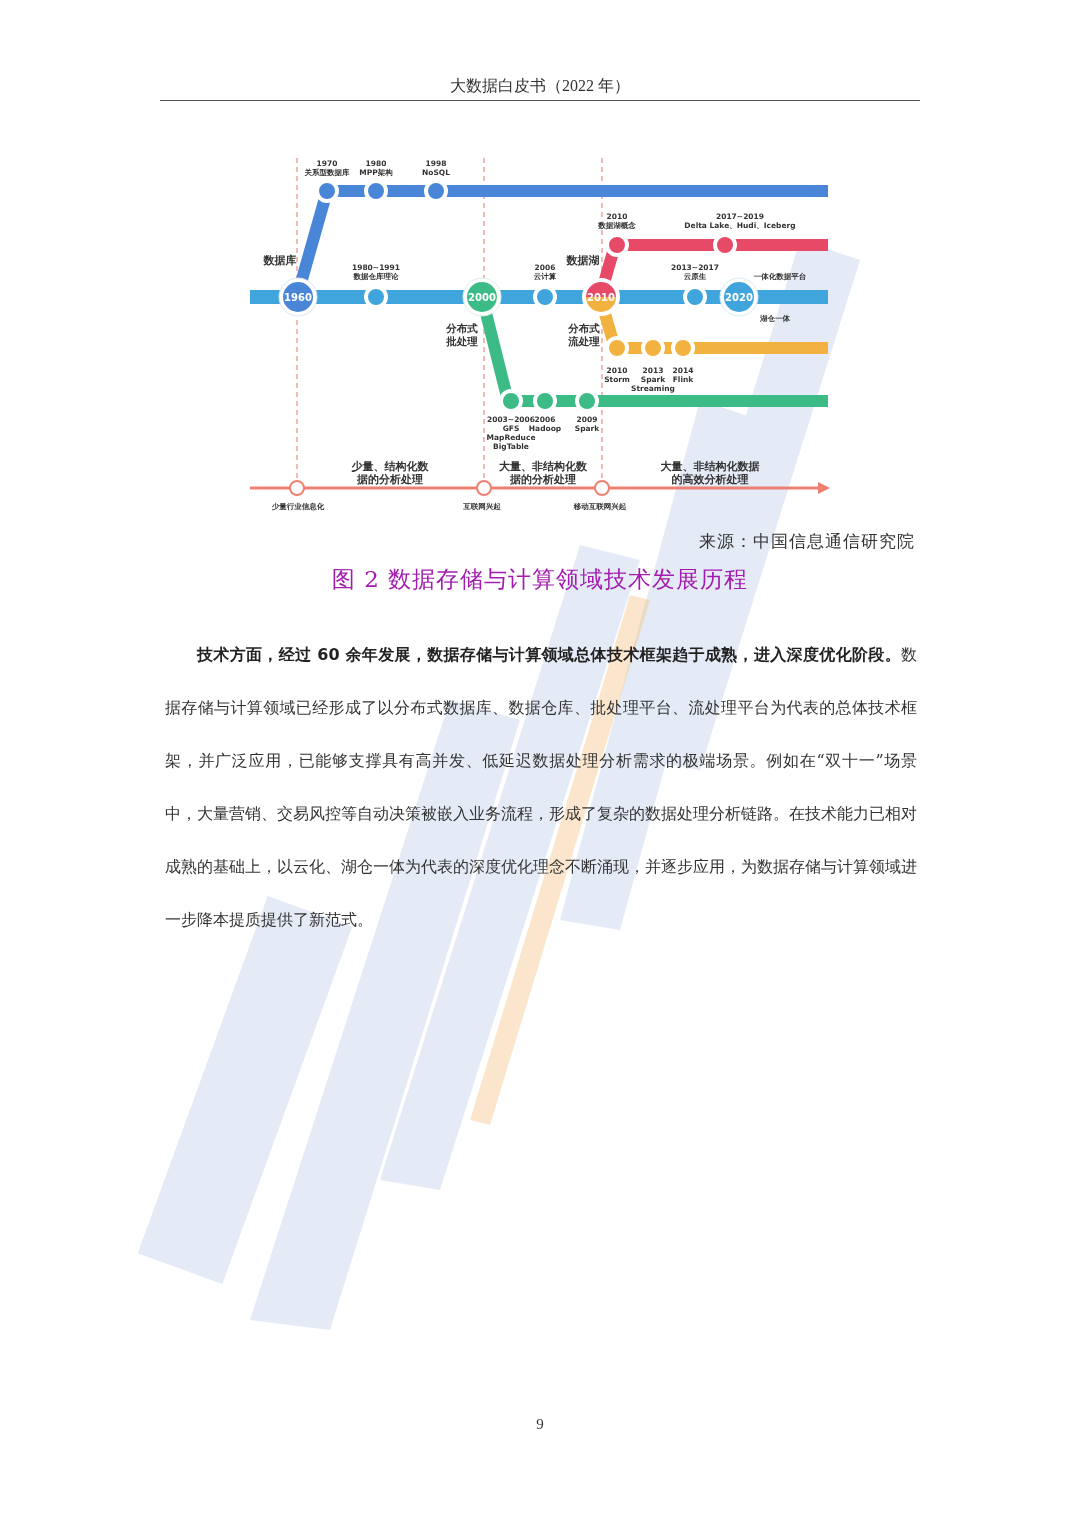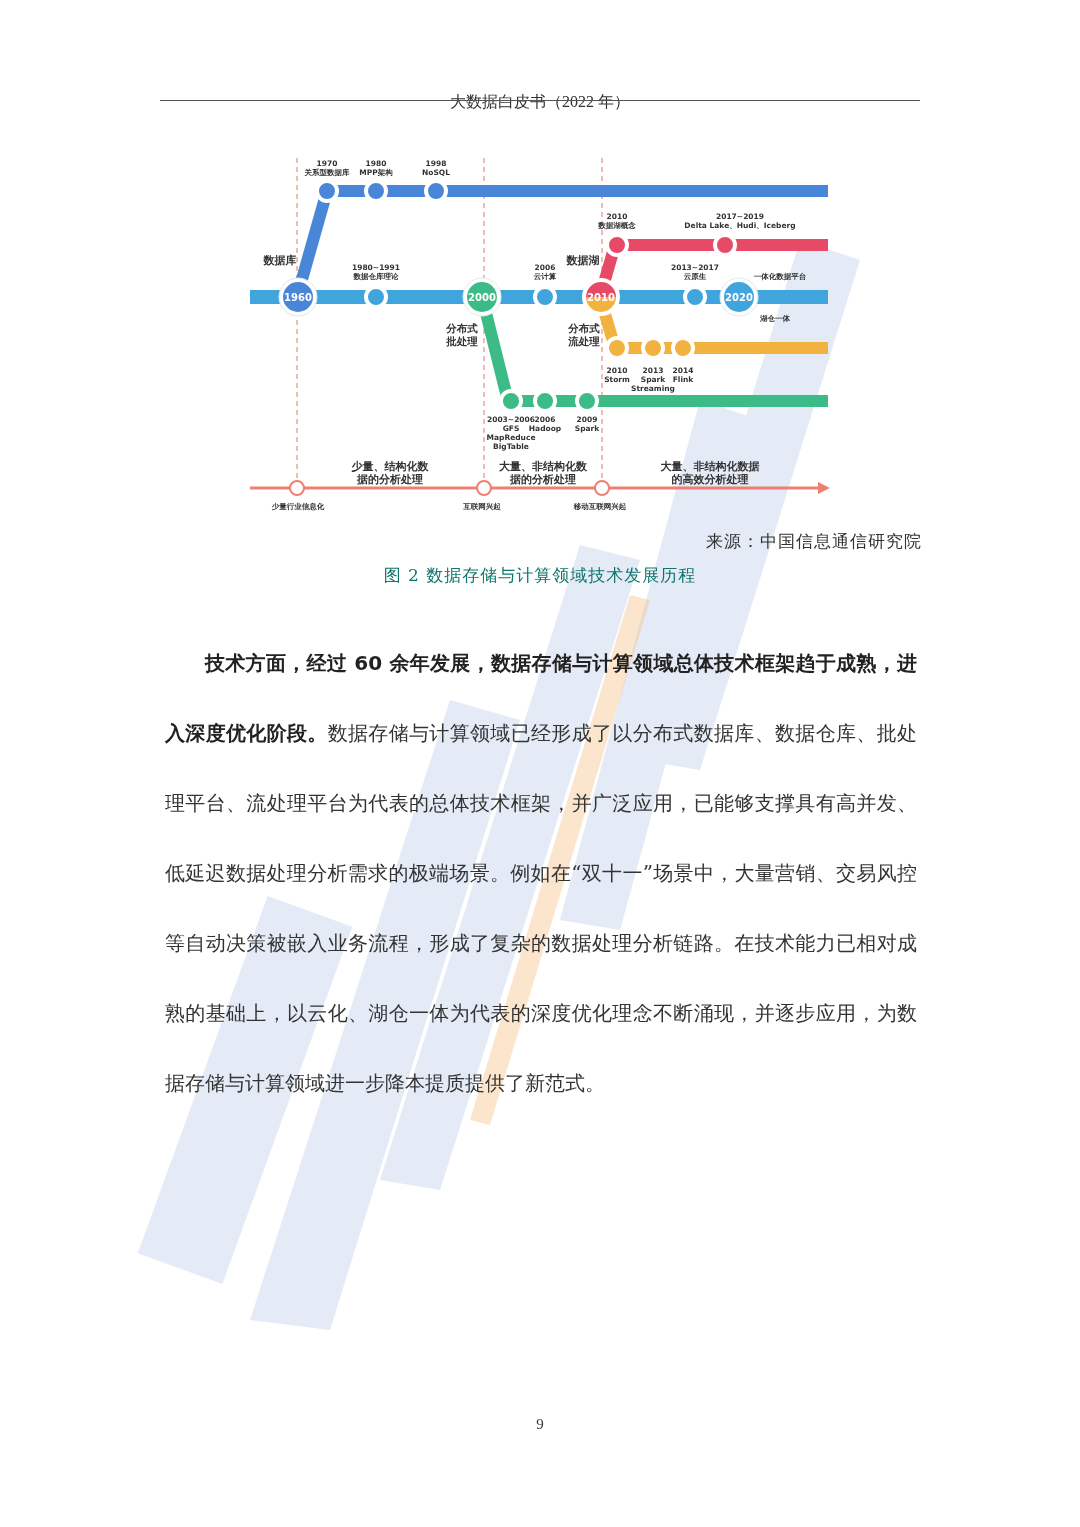--- a/index.html
+++ b/index.html
@@ -1,32 +1,32 @@
 <!DOCTYPE html>
 <html><head>
 <meta charset="utf-8">
 <style>
   html, body { margin: 0; padding: 0; background: #ffffff; }
   body { width: 1080px; height: 1527px; position: relative; overflow: hidden;
          font-family: "DejaVu Serif", "Liberation Serif", serif; color: #222; }
-  .running-header { position: absolute; left: 160px; top: 92px; width: 760px; text-align: center;
+  .running-header { position: absolute; left: 160px; top: 76px; width: 760px; text-align: center;
                     font-size: 16px; color: #333; font-family: "Liberation Serif", "DejaVu Serif", serif; }
   .header-rule { position: absolute; left: 160px; top: 100px; width: 760px; height: 0;
                  border-top: 1.5px solid #555; }
   .figure { position: absolute; left: 240px; top: 148px; width: 600px; height: 380px; }
   .figure svg { width: 600px; height: 380px; display: block; }
   .fig-label { font-family: "DejaVu Sans", sans-serif; fill: #333; font-weight: bold; }
   .fig-small { font-family: "DejaVu Sans", sans-serif; fill: #333; font-size: 7.5px; font-weight: bold; }
   .fig-cat { font-family: "DejaVu Sans", sans-serif; fill: #333; font-size: 11px; font-weight: bold; }
-  .source { position: absolute; right: 158px; top: 530px; font-size: 17px; color: #333;
+  .source { position: absolute; right: 165px; top: 530px; font-size: 17px; color: #333;
             font-family: "DejaVu Serif", serif; letter-spacing: 1px; }
   .caption { position: absolute; left: 160px; top: 564px; width: 760px; text-align: center;
-             font-size: 17px; color: #0f766e; font-family: "DejaVu Serif", serif; letter-spacing: 1px; }
-  .body-text { position: absolute; left: 165px; top: 628px; width: 752px; font-size: 20px;
-               line-height: 70px; text-align: justify; color: #333;
+             font-size: 23px; color: #a21caf; font-family: "DejaVu Serif", serif; letter-spacing: 1px; }
+  .body-text { position: absolute; left: 165px; top: 628px; width: 752px; font-size: 16px;
+               line-height: 53px; text-align: justify; color: #333;
                font-family: "DejaVu Serif", "Liberation Serif", serif; }
   .body-text p { margin: 0; text-indent: 2em; }
   .body-text .lead { font-weight: bold; font-family: "DejaVu Sans", sans-serif; color: #222; }
   .page-number { position: absolute; left: 0; width: 1080px; top: 1416px; text-align: center;
                  font-size: 15px; color: #333; font-family: "Liberation Serif", serif; }
   .watermark { position: absolute; left: 0; top: 0; width: 1080px; height: 1527px; pointer-events: none; }
 </style>
 </head>
 <body>
 

